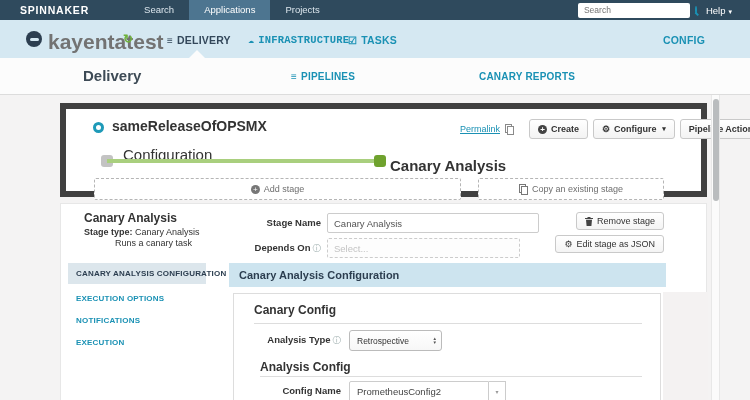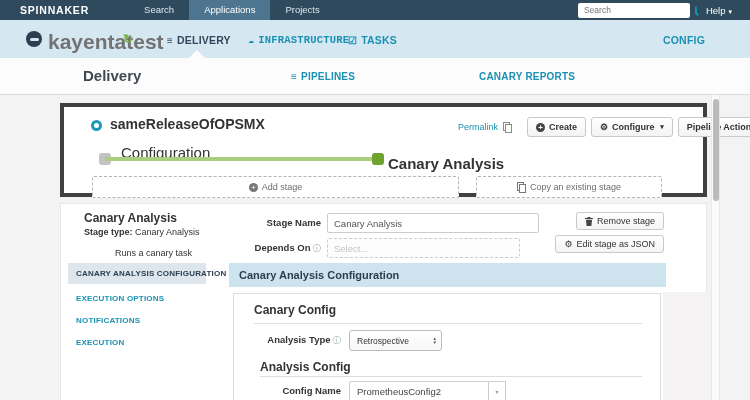--- a/index.html
+++ b/index.html
@@ -37,25 +37,25 @@
   .notch { position:absolute; left:189px; bottom:0; width:0; height:0; border-left:8px solid transparent; border-right:8px solid transparent; border-bottom:8px solid #fcfcfc; }
 
   
   .sectionbar { position:absolute; left:0; top:58px; width:750px; height:37px; background:#fcfcfc; border-bottom:1px solid #dcdcdc; }
   .sec-title { position:absolute; left:83px; top:9px; font-size:15px; font-weight:bold; color:#3d4a55; }
   .sec-tab { position:absolute; top:13px; font-size:10px; font-weight:bold; color:#1a91b4; letter-spacing:.2px; cursor:pointer; }
   .st-1 { left:291px; } .st-2 { left:377px;margin-top:40px; } .st-3 { left:479px; }
   .listicon { display:inline-block; margin-right:4px; font-size:10px; }
 
   
-  .card1 { position:absolute; left:60px; top:103px; width:647px; height:94px; background:#fff; border:4px solid #404040; }
+  .card1 { position:absolute; left:60px; top:103px; width:647px; height:94px; background:#fff; border:6px solid #404040; }
   .pipe-dot { position:absolute; left:27px; top:13px; width:11px; height:11px; border-radius:50%; border:3.5px solid #1e9ab8; background:#fff; }
   .pipe-title { position:absolute; left:46px; top:9px; font-size:14px; font-weight:bold; color:#333; }
   .pipe-actions { position:absolute; left:394px; top:10px; display:flex; align-items:center; }
-  .permalink { color:#1a91b4; font-size:9px; cursor:pointer; }
+  .permalink { color:#1a91b4; font-size:9px; cursor:pointer;text-decoration:underline; }
   .clip { margin:0 10px 0 5px; cursor:pointer; display:inline-flex; }
   .btn { background:linear-gradient(#fff,#f3f3f3); border:1px solid #c9c9c9; border-radius:3px; font-size:9px; font-weight:bold; color:#333; padding:4px 8px; margin-left:5px; cursor:pointer; display:inline-flex; align-items:center; white-space:nowrap; }
   .pluscirc { display:inline-flex; width:9px; height:9px; border-radius:50%; background:#444; color:#fff; font-size:8px; line-height:9px; justify-content:center; margin-right:4px; }
   .gear { margin-right:4px; font-size:9px; }
 
   .node { position:absolute; width:12px; height:12px; border-radius:3px; }
   .node.gray { left:35px; top:46px; background:#c3c3c3; }
   .node.green { left:308px; top:46px; background:#6fa22e; }
   .g-line { position:absolute; left:41px; top:50px; width:272px; height:4px; background:#a9cf7e; }
   .g-label { position:absolute; font-size:15px; color:#333; font-weight:bold; }
@@ -64,21 +64,21 @@
 
   .dashed-btn { position:absolute; top:69px; height:22px; border:1px dashed #b5b5b5; border-radius:2px; color:#6e6e6e; font-size:9px; display:flex; align-items:center; justify-content:center; cursor:pointer; background:#fff; }
   .db-add { left:28px; width:367px; }
   .db-copy { left:412px; width:186px; }
   .pluscirc.gray { background:#777; }
 
   
   .region2 { position:absolute; left:60px; top:203px; width:647px; height:197px; background:#fff; border:1px solid #e7e7e7; border-bottom:none; }
   .se-title { position:absolute; left:23px; top:7px; font-size:12px; font-weight:bold; color:#333; }
   .se-line { position:absolute; left:23px; font-size:9px; color:#333; }
-  .se-type { top:23px; } .se-desc { top:44px;padding-left:31px; }
+  .se-type { top:23px; } .se-desc { top:34px;padding-left:31px; }
   .se-label { position:absolute; left:170px; width:90px; text-align:right; font-size:9.5px; font-weight:bold; color:#333; }
   .lbl-name { top:13px; } .lbl-dep { top:38px; }
   .info-i { color:#9aa; font-size:8.5px; font-weight:normal; margin-left:2px; cursor:pointer; }
   .se-input { position:absolute; left:266px; top:9px; width:212px; height:20px; border:1px solid #ccc; border-radius:2px; font-size:9.5px; color:#555; padding-left:6px; font-family:"Liberation Sans",sans-serif; outline:none; }
   .se-select { position:absolute; left:266px; top:34px; width:193px; height:20px; border:1px dashed #ccc; border-radius:2px; font-size:9.5px; color:#c3c3c3; line-height:19px; padding-left:6px; background:#fdfdfd; cursor:pointer; }
   .se-btn { position:absolute; right:42px; background:linear-gradient(#fff,#f4f4f4); border:1px solid #c9c9c9; border-radius:3px; font-size:9px; color:#333; padding:3px 8px; cursor:pointer; display:inline-flex; align-items:center; white-space:nowrap; }
   .se-remove { top:8px; } .se-json { top:31px; }
   .se-btn svg, .se-btn .gear { margin-right:4px; }
 
   

